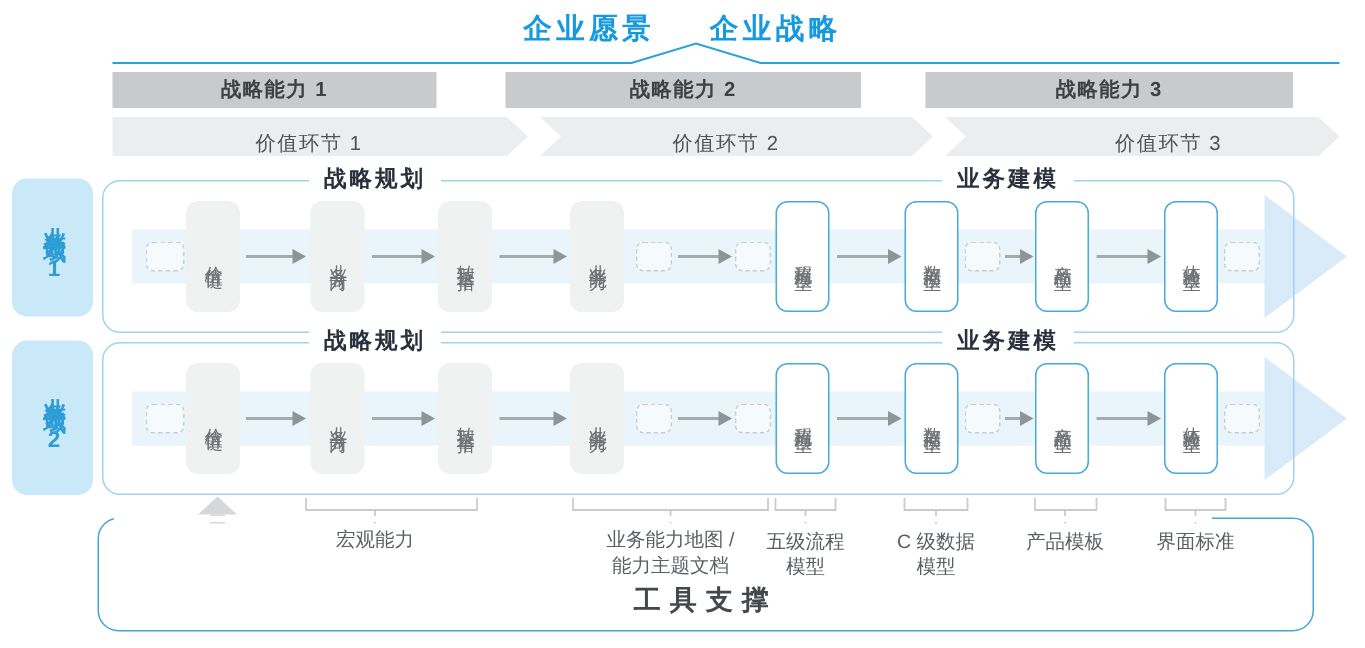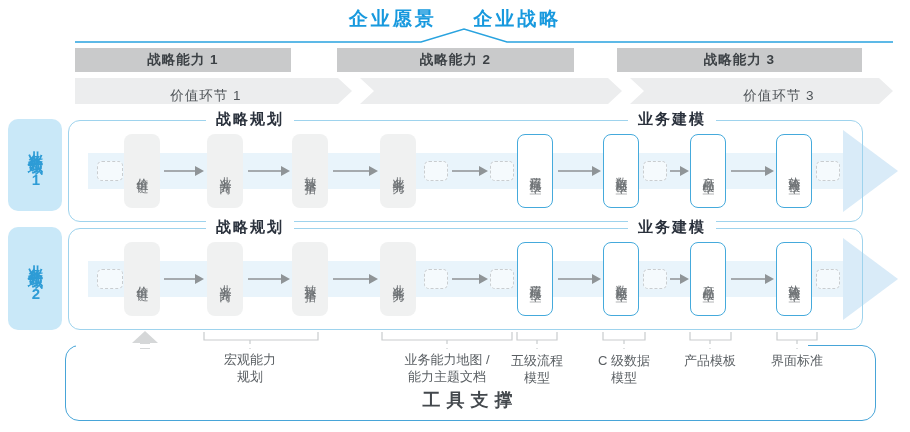--- a/index.html
+++ b/index.html
@@ -109,20 +109,23 @@
     </div>
 
   <svg class="chev-svg" width="910" height="26">
     <polygon points="75,0 338,0 352,13 338,26 75,26" fill="#ECEDEE"></polygon>
     <polygon points="360,0 608,0 622,13 608,26 360,26 374,13" fill="#ECEDEE"></polygon>
     <polygon points="630,0 879,0 893,13 879,26 630,26 644,13" fill="#ECEDEE"></polygon>
   </svg>
   <div class="chev-label vl1">
       <span>价值环节 1</span>
     </div>
+  <div class="chev-label vl2">
+      <span>价值环节 2</span>
+    </div>
   <div class="chev-label vl3">
       <span>价值环节 3</span>
     </div>
 
   <div class="domain dom1">
       <span>业务领域 1</span>
     </div>
   <div class="domain dom2">
       <span>业务领域 2</span>
     </div>
@@ -229,21 +232,20 @@
     <path d="M777 2 V10 H817 V2 M797 10 V19" fill="none" stroke="#C9CCCE" stroke-width="1.2"></path>
   </svg>
 
   <div class="tools">
     <div class="topcover"></div>
     <div class="tools-label">工具支撑</div>
   </div>
 
   <div class="ann a2">
     <div>宏观能力</div>
-    <div>规划</div>
   </div>
   <div class="ann a3">
     <div>业务能力地图 /</div>
     <div>能力主题文档</div>
   </div>
   <div class="ann a4">
     <div>五级流程</div>
     <div>模型</div>
   </div>
   <div class="ann a5">

